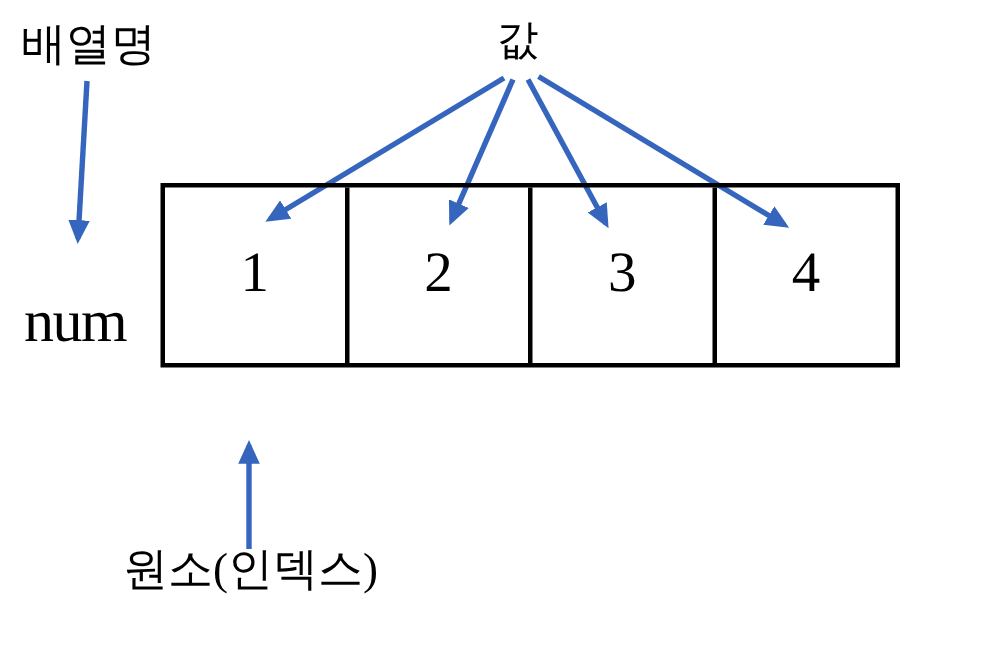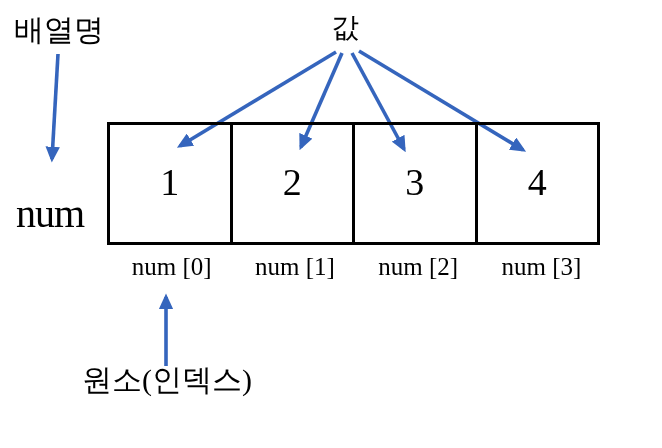--- a/index.html
+++ b/index.html
@@ -145,20 +145,14 @@
       <span class="cell-value">2</span>
     </div>
     <div class="array-cell">
       <span class="cell-value">3</span>
     </div>
     <div class="array-cell">
       <span class="cell-value">4</span>
     </div>
   </div>
 
-  <div class="abs index-row">
-    <div class="index-label">num [0]</div>
-    <div class="index-label">num [1]</div>
-    <div class="index-label">num [2]</div>
-    <div class="index-label">num [3]</div>
-  </div>
 
 </div>
 
 </body></html>

